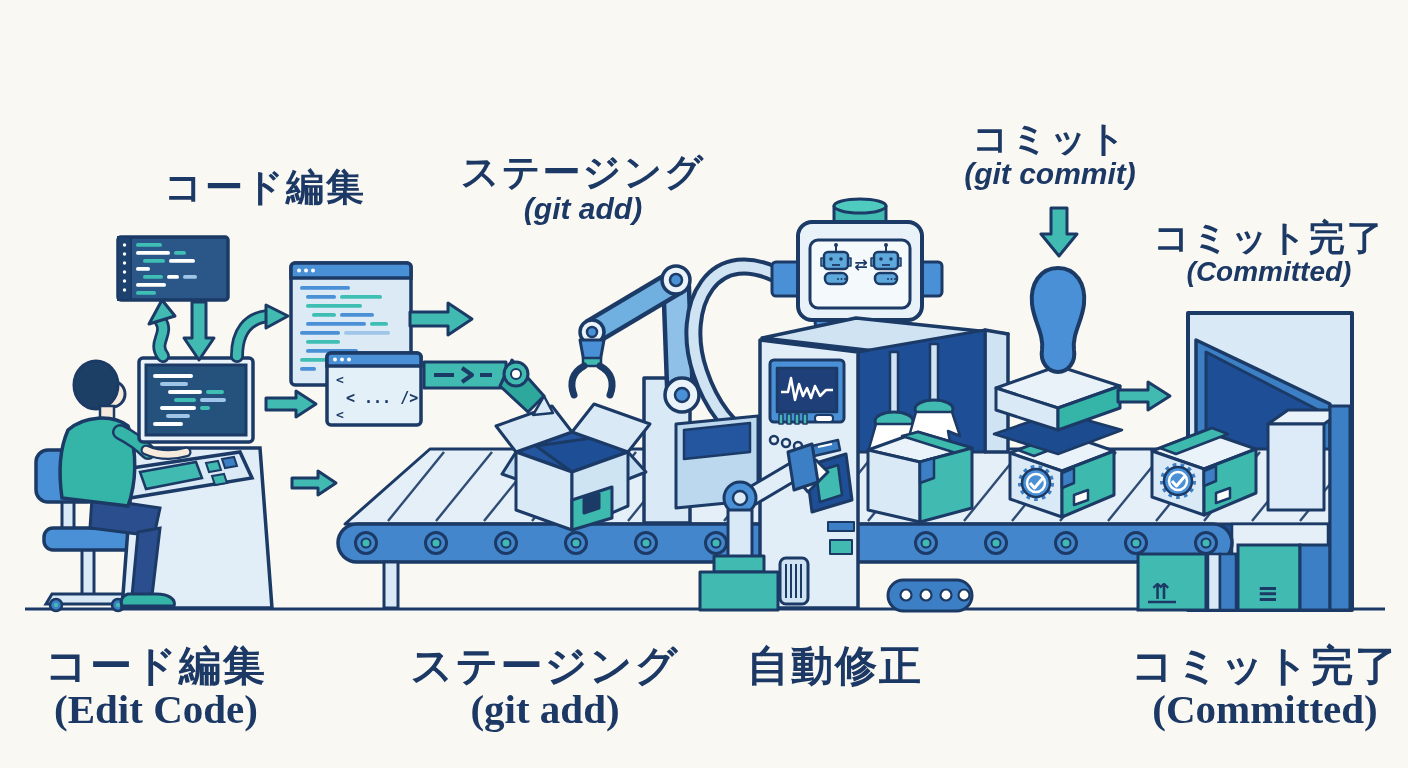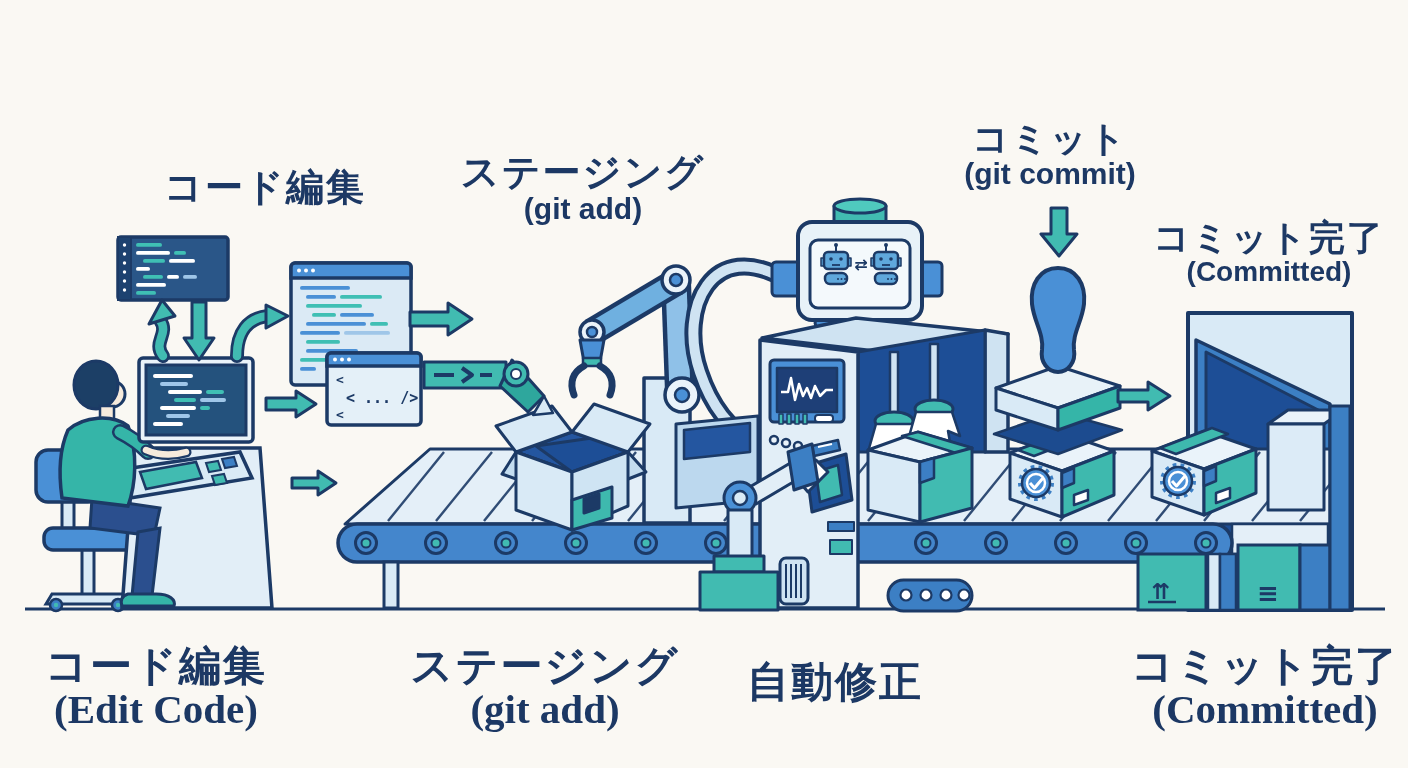--- a/index.html
+++ b/index.html
@@ -8,21 +8,21 @@
     background:#FAF8F3;
     font-family:"Liberation Sans","DejaVu Sans",sans-serif;
   }
   svg{position:absolute;left:0;top:0;}
   .label{
     position:absolute;transform:translateX(-50%);
     color:#1C3864;font-weight:700;white-space:nowrap;text-align:center;
     line-height:1.05;
   }
   .jp-top{font-size:38px;letter-spacing:2px;}
-  .en-top{font-size:30px;}
+  .en-top{font-size:30px;font-style:italic;}
   .jp-bottom{font-size:42px;letter-spacing:2px;}
   .en-bottom{font-size:41px;font-family:Liberation Serif, serif;}
   .t-commit .jp-top{font-size:36px;}
   .t-committed .jp-top{font-size:36px;}
   .t-committed .en-top{font-size:28px;}
 </style>
 </head>
 <body>
 
 <div class="canvas">
@@ -479,21 +479,21 @@
 </div>
 
 <div class="label" style="left:156px;top:644px;">
   <div class="jp-bottom">コード編集</div>
   <div class="en-bottom">(Edit Code)</div>
 </div>
 <div class="label" style="left:545px;top:644px;">
   <div class="jp-bottom">ステージング</div>
   <div class="en-bottom">(git add)</div>
 </div>
-<div class="label" style="left:835px;top:660px;">
+<div class="label" style="left:835px;top:644px;">
   <div class="jp-bottom">自動修正</div>
 </div>
 <div class="label" style="left:1265px;top:644px;">
   <div class="jp-bottom">コミット完了</div>
   <div class="en-bottom">(Committed)</div>
 </div>
 
 </div>
 
 </body></html>

